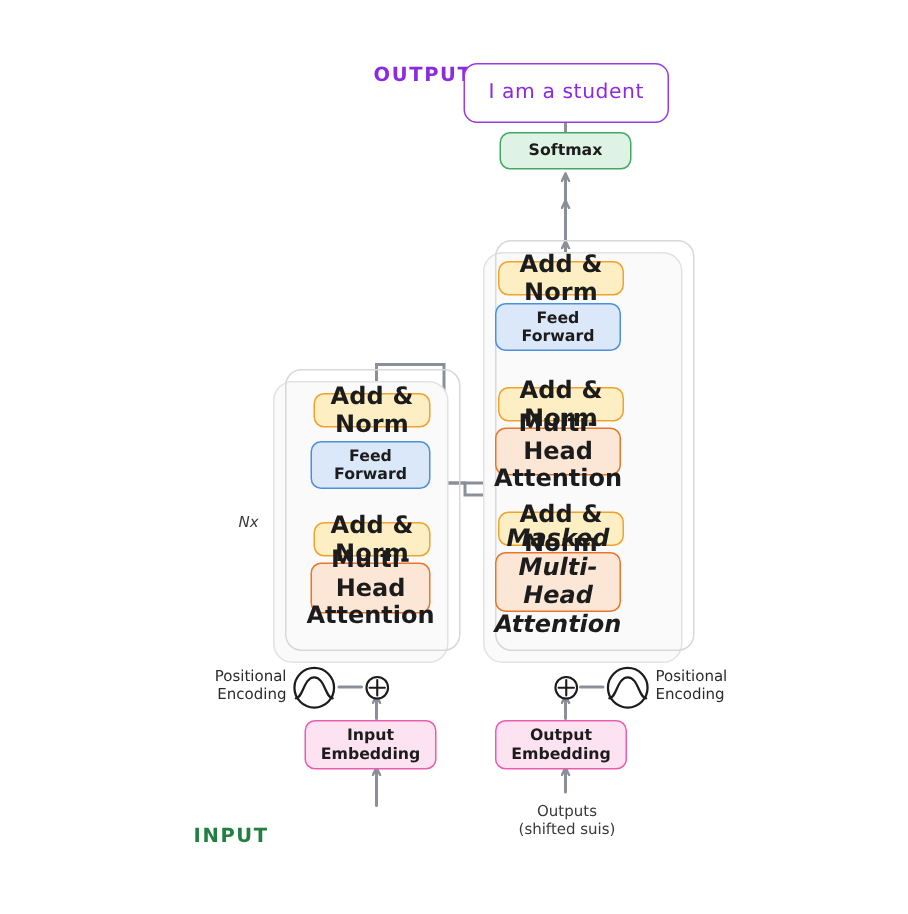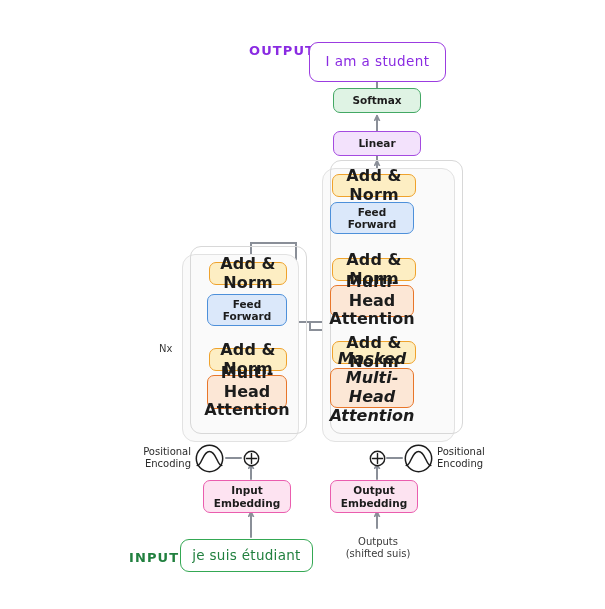--- a/index.html
+++ b/index.html
@@ -121,20 +121,21 @@
     font-size: 13px;
     font-weight: 600;
     letter-spacing: 1.1px;
   }
   .label-input { color: #21803f; }
   .label-output { color: #8a2be2; }
   .label-nx {
     position: absolute;
     font-size: 10px;
     color: #3a3a3a;
+    font-style: italic;
   }
   
   .pe-icon, .plus-icon {
     position: absolute;
   }
   svg { display: block; overflow: visible; }
 </style>
 </head>
 <body>
 
@@ -208,21 +209,20 @@
   <div class="panel" style="left:182px; top:254px; width:117px; height:188px;"></div>
   <div class="panel-inner" style="left:190px; top:246px; width:117px; height:188px;"></div>
 
   <div class="panel" style="left:322px; top:168px; width:133px; height:274px;"></div>
   <div class="panel-inner" style="left:330px; top:160px; width:133px; height:274px;"></div>
 
   <div class="label-io label-output" style="left:249px; top:43px;">OUTPUT</div>
   <div class="node box-output-text" style="left:309px; top:42px; width:137px; height:40px;">I  am  a  student</div>
 
   <div class="node box-softmax" style="left:333px; top:88px; width:88px; height:25px;">Softmax</div>
-  <div class="node box-linear" style="left:333px; top:131px; width:88px; height:25px;">Linear</div>
 
   <div class="node box-addnorm" style="left:332px; top:174px; width:84px; height:23px;">Add &amp; Norm</div>
   <div class="node box-ff" style="left:330px; top:202px; width:84px; height:32px;">Feed
 Forward</div>
 
   <div class="node box-addnorm" style="left:332px; top:258px; width:84px; height:23px;">Add &amp; Norm</div>
   <div class="node box-attention" style="left:330px; top:285px; width:84px; height:32px;">Multi-Head
 Attention</div>
 
   <div class="node box-addnorm" style="left:332px; top:341px; width:84px; height:23px;">Add &amp; Norm</div>
@@ -269,18 +269,17 @@
   </div>
   <div class="label" style="left:437px; top:446px; width:60px;">Positional
 Encoding</div>
 
   <div class="node box-embed" style="left:203px; top:480px; width:88px; height:33px;">Input
 Embedding</div>
   <div class="node box-embed" style="left:330px; top:480px; width:88px; height:33px;">Output
 Embedding</div>
 
   <div class="label-io label-input" style="left:129px; top:550px;">INPUT</div>
-  <div class="node box-input-text" style="left:180px; top:539px; width:133px; height:33px;">je  suis  étudiant</div>
 
   <div class="label" style="left:333px; top:536px; width:90px; text-align:center; color:#3a3a3a;">Outputs
 (shifted suis)</div>
 
 </div>
 
 </body></html>

